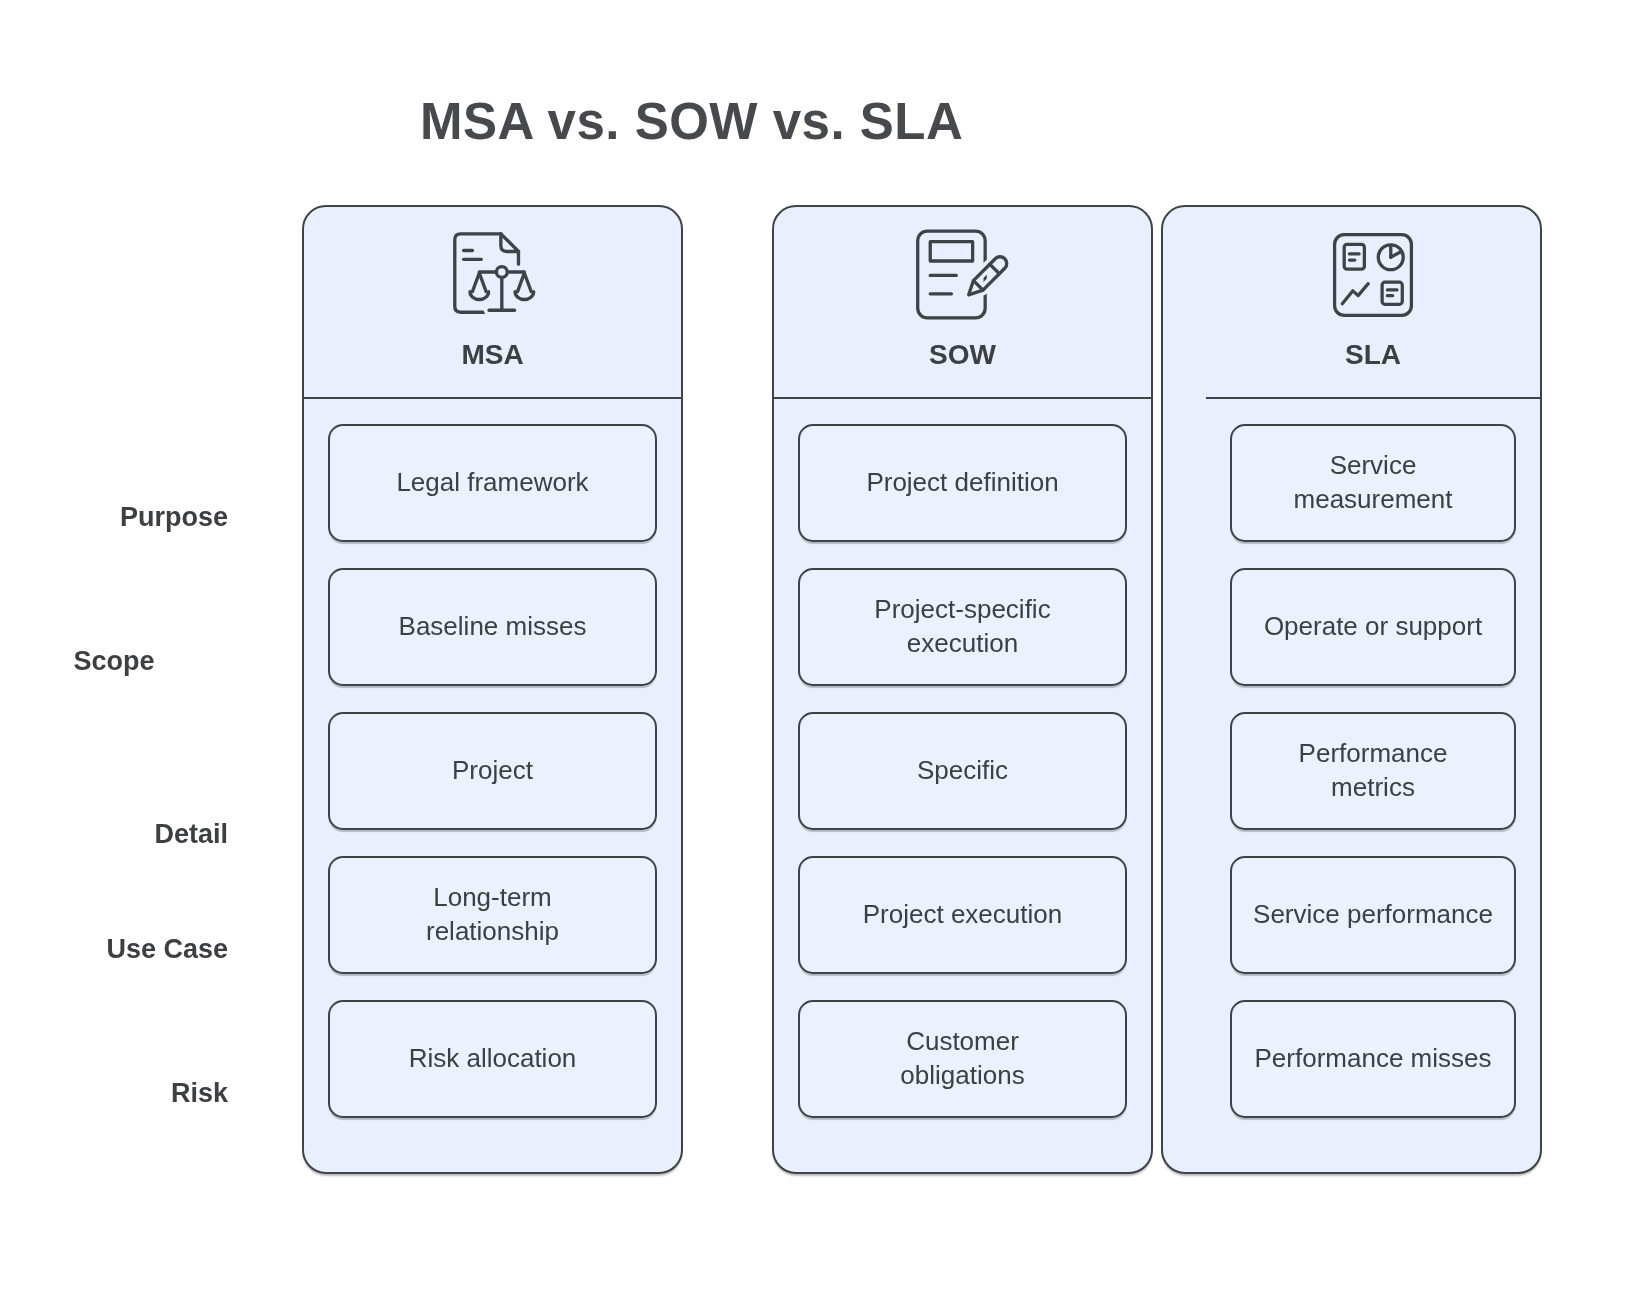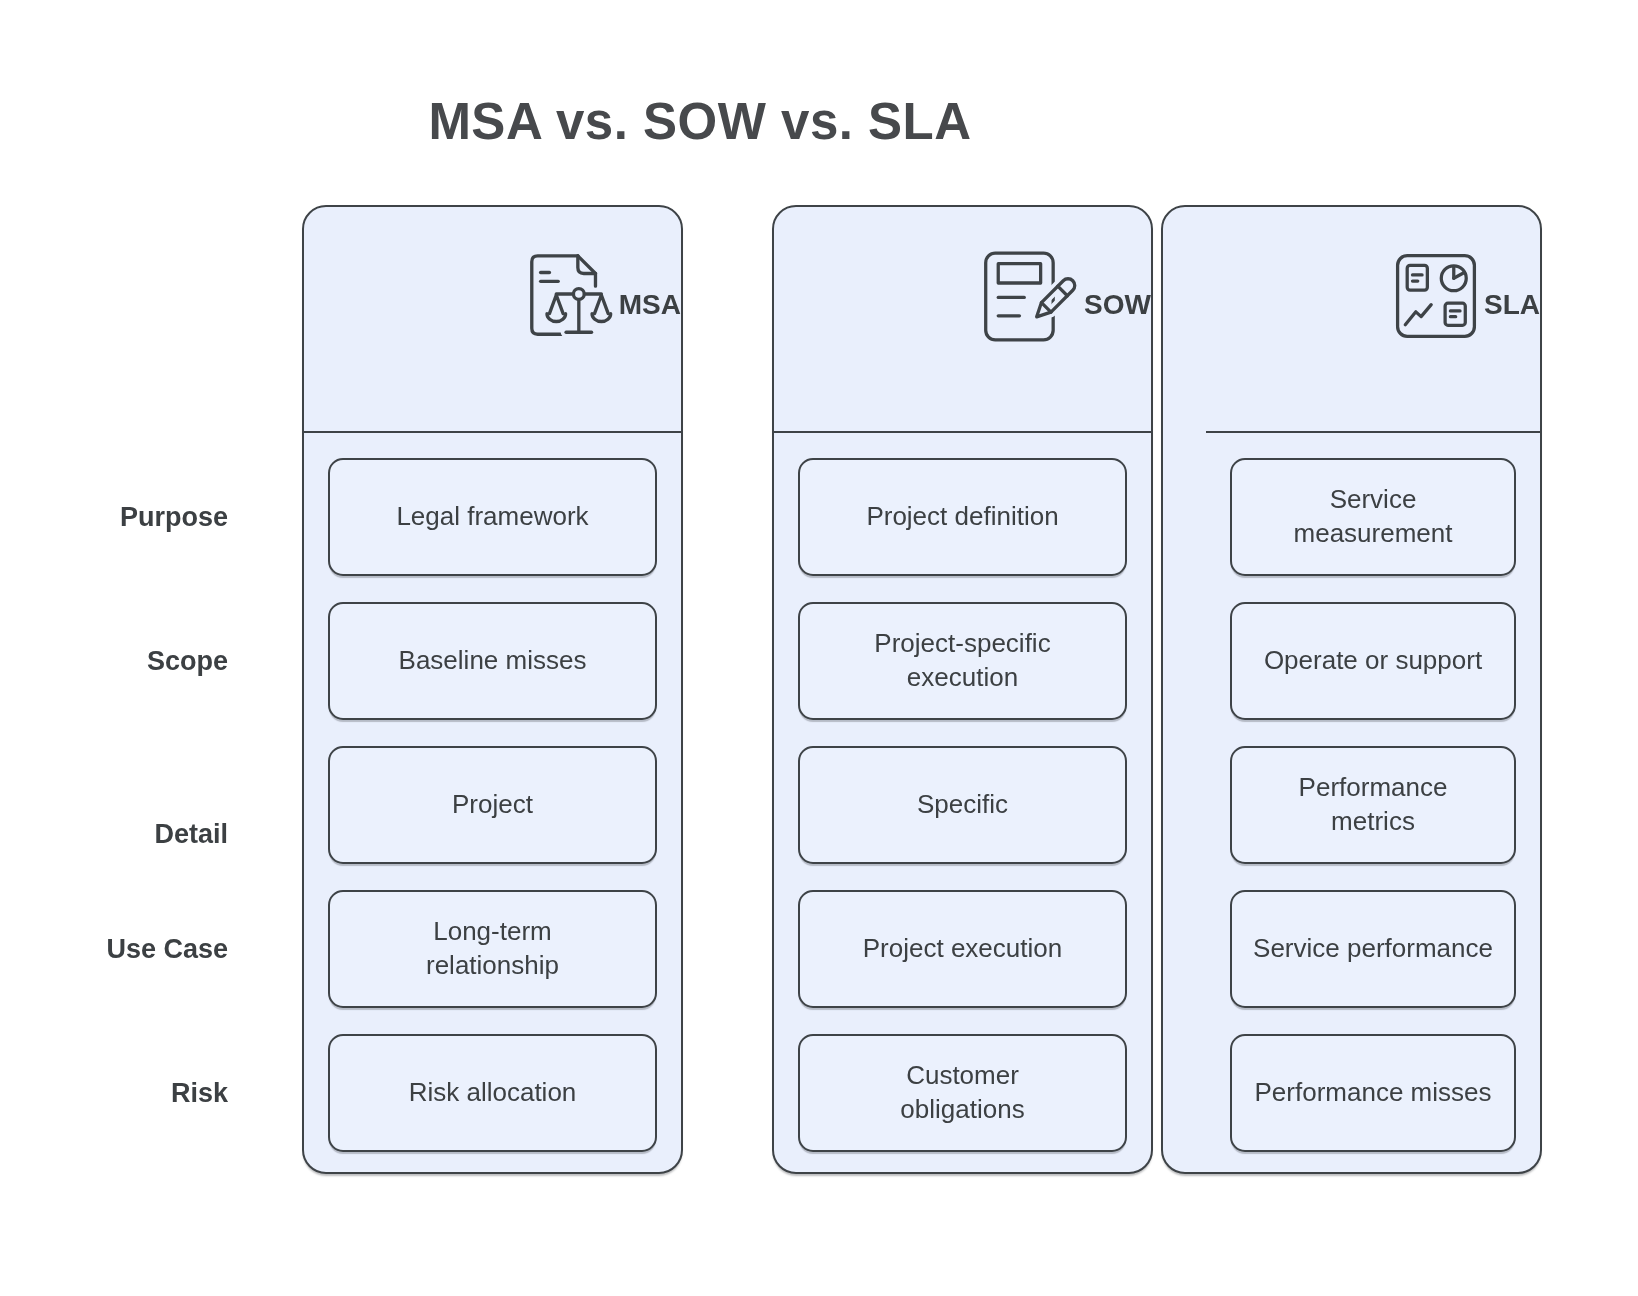--- a/index.html
+++ b/index.html
@@ -1,37 +1,37 @@
 <!DOCTYPE html>
 <html><head>
 <meta charset="utf-8">
 <style>
   html,body{margin:0;padding:0;background:#ffffff;}
   .canvas{
     position:relative;width:1638px;height:1296px;background:#ffffff;overflow:hidden;
     font-family:"Liberation Sans", sans-serif;color:#3C4043;
   }
   .title{
-    position:absolute;left:420px;top:92px;width:560px;text-align:center;
+    position:absolute;left:420px;top:92px;width:560px;text-align:left;
     font-size:51px;font-weight:700;color:#47494c;letter-spacing:0.5px;
   }
   .row-label{
     position:absolute;left:0;width:228px;height:40px;line-height:40px;
     text-align:right;font-size:27px;font-weight:700;color:#3C4043;
   }
-  .rl-0{top:497px;} .rl-1{top:641px;} .rl-2{top:785px;margin-top:29px;} .rl-3{top:929px;} .rl-4{top:1073px;}
+  .rl-0{top:497px;} .rl-1{top:641px;text-align:center;} .rl-2{top:785px;margin-top:29px;} .rl-3{top:929px;} .rl-4{top:1073px;}
   .column{
     position:absolute;top:205px;width:381px;height:969px;box-sizing:border-box;
     background:#E9EFFC;border:2px solid #3E4347;border-radius:24px;
     box-shadow:0 3px 2px -1px rgba(62,67,72,0.35);
   }
   .col-msa{left:302px;} .col-sow{left:772px;} .col-sla{left:1161px;padding-left:43px;}
   .col-header{
-    height:226px;box-sizing:border-box;border-bottom:2px solid #3E4347;
-    display:flex;flex-direction:row;align-items:center;justify-content:flex-end;
+    height:192px;box-sizing:border-box;border-bottom:2px solid #3E4347;
+    display:flex;flex-direction:column;align-items:center;justify-content:flex-end;
     padding-bottom:28px;
   }
   .col-icon{margin-bottom:14px;}
   .col-label{font-size:28px;font-weight:700;color:#3C4043;line-height:1;}
   .col-body{
     display:flex;flex-direction:column;gap:26px;padding:25px 24px 24px;
   }
   .cell{
     height:118px;box-sizing:border-box;
     background:#EBF1FD;border:2px solid #3E4347;border-radius:15px;

